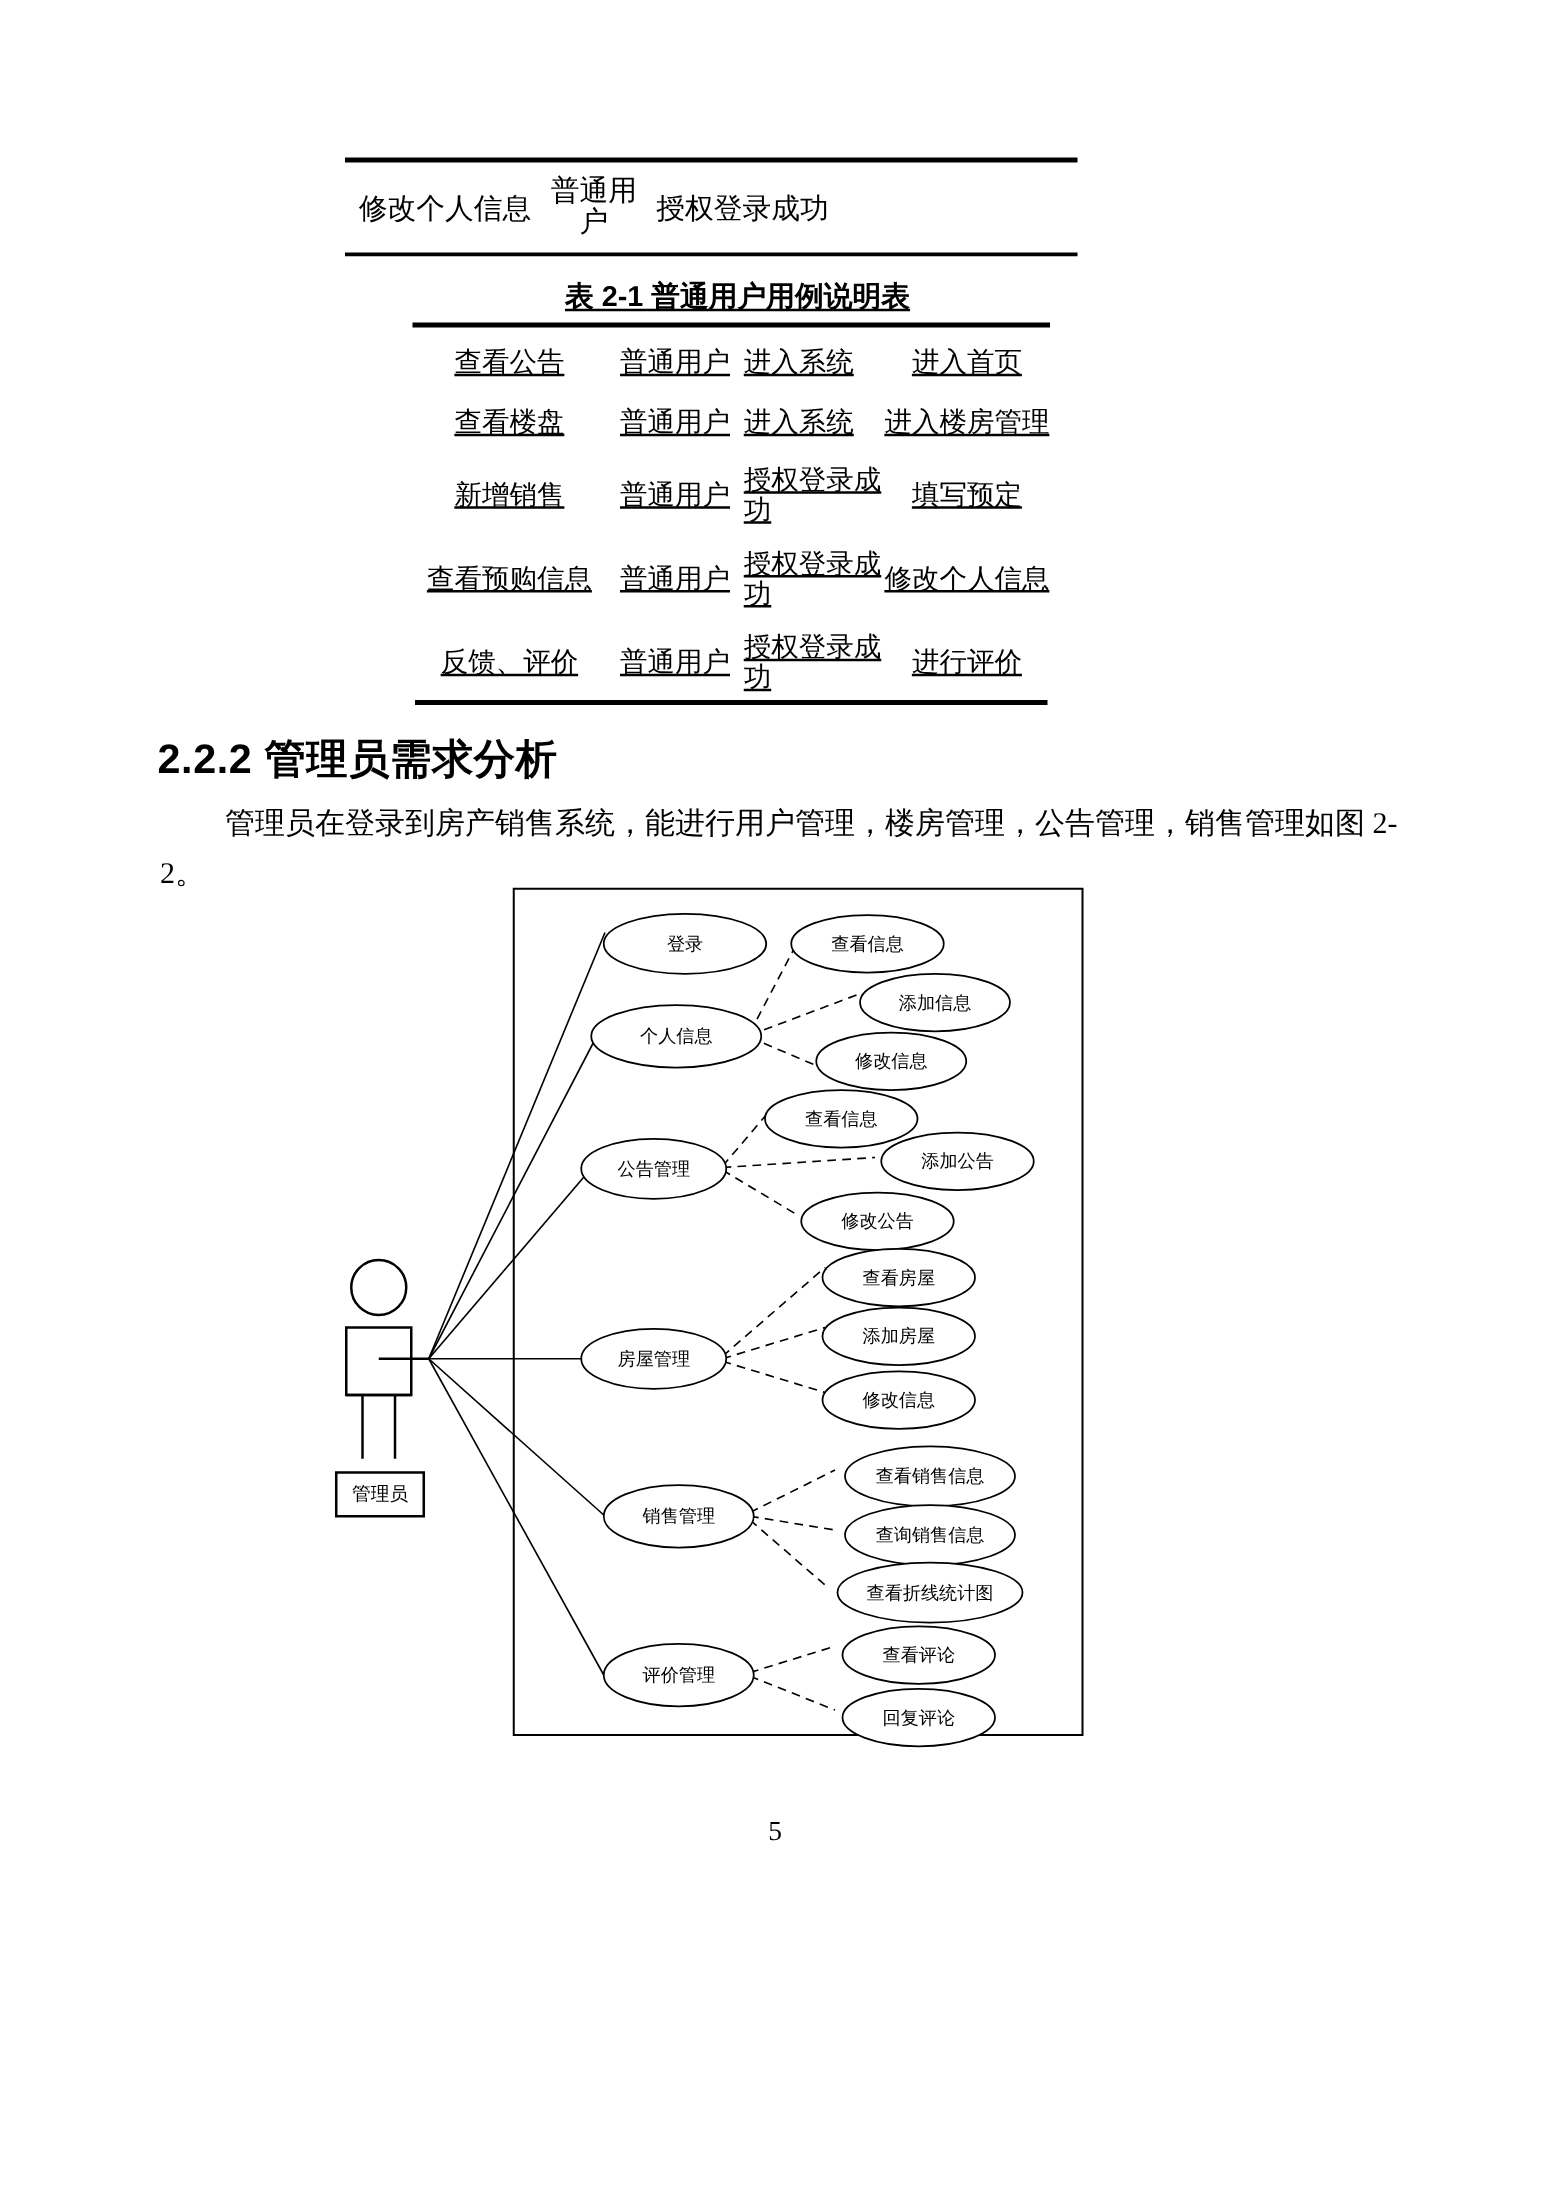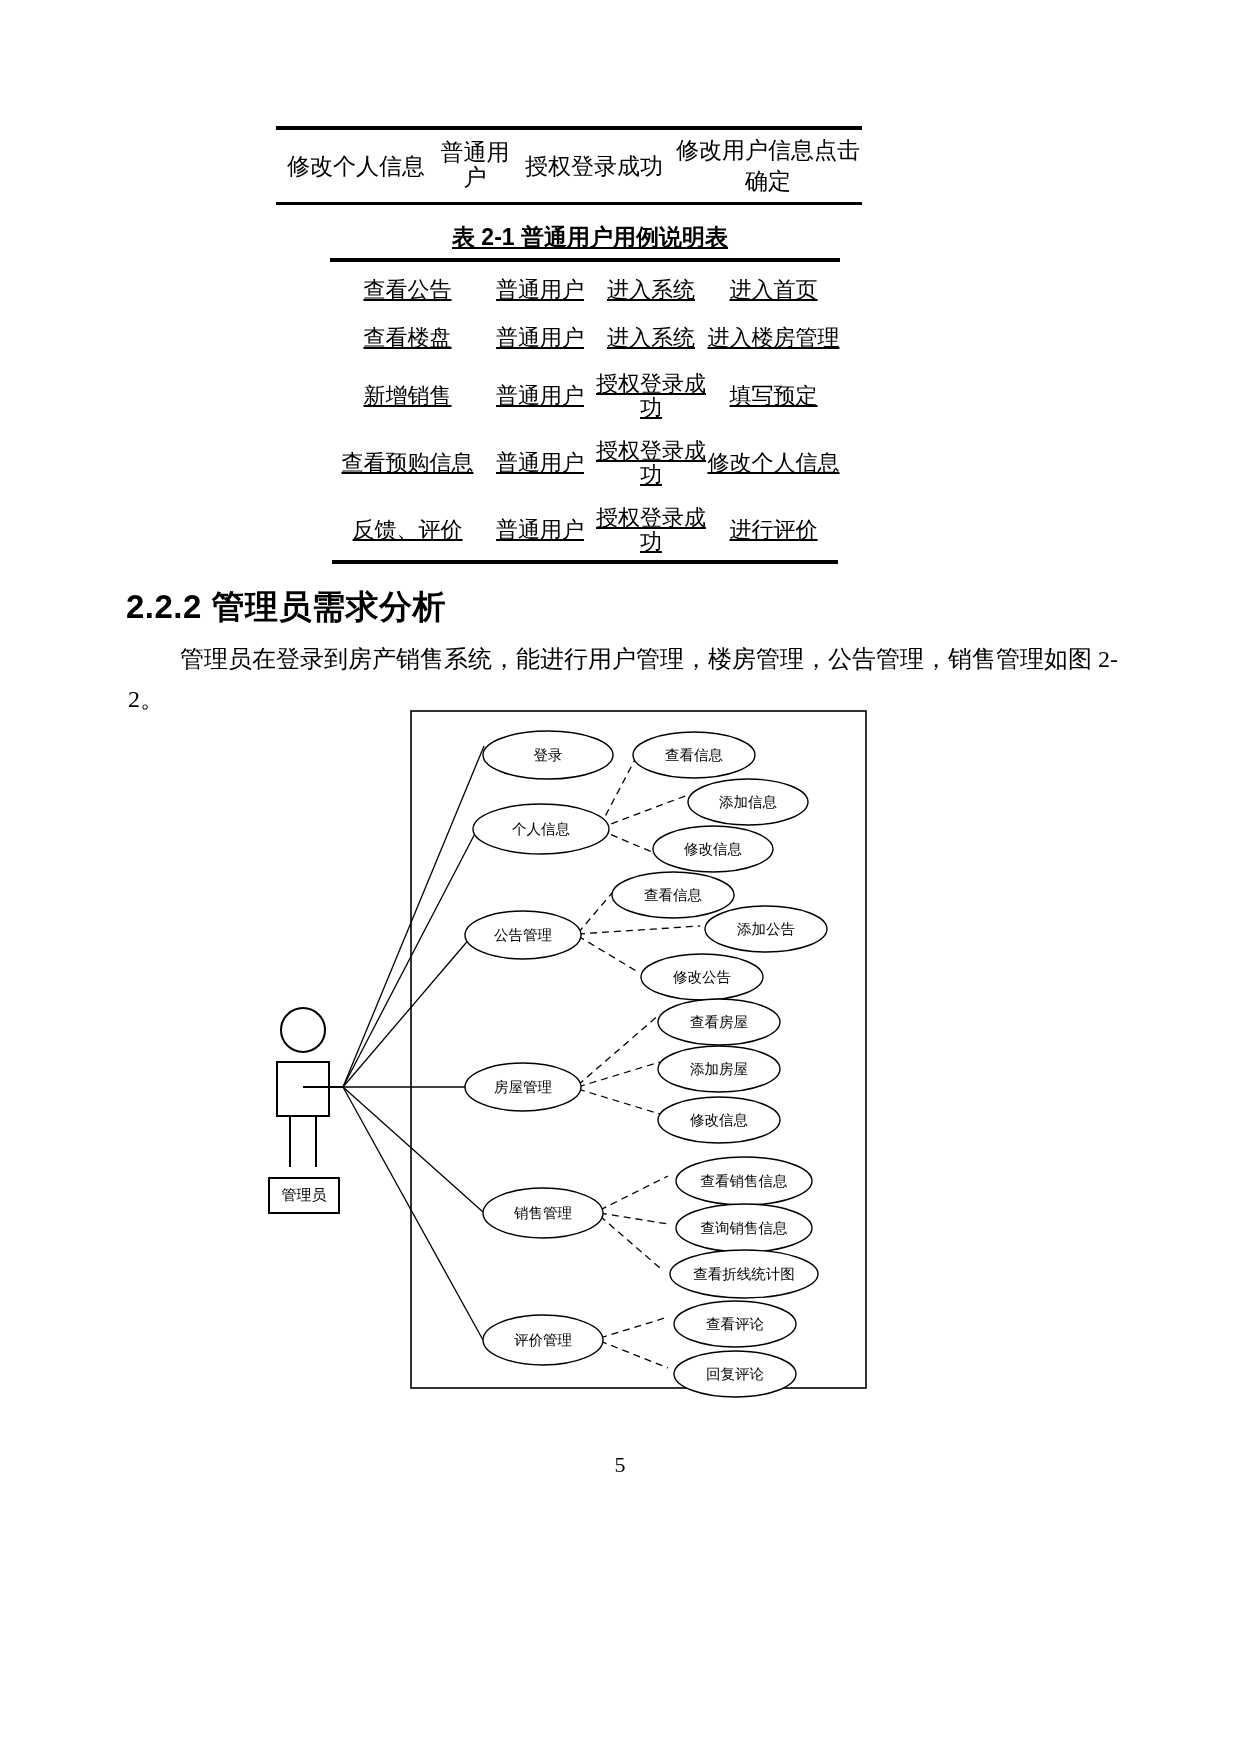--- a/index.html
+++ b/index.html
@@ -67,21 +67,21 @@
   }
   .m-row {
     display: flex;
     align-items: center;
     font-size: 22px;
   }
   .m-row.tall { height: 67px; }
   .m-row.short { height: 48px; }
   .m-c1 { width: 155px; text-align: center; }
   .m-c2 { width: 110px; text-align: center; }
-  .m-c3 { width: 112px; text-align: center; line-height: 1.05; }
+  .m-c3 { width: 112px; line-height: 1.05; }
   .m-c4 { width: 133px; text-align: center; }
   .bottom-rule {
     position: absolute;
     left: 332px;
     top: 560px;
     width: 506px;
     border-top: 4px solid #000;
   }
 
   
@@ -151,21 +151,20 @@
 <body>
 
 <div class="page">
 
   <div class="tbl-cont">
     <div class="rule-thick"></div>
     <div class="cont-row">
       <div class="cont-c1">修改个人信息</div>
       <div class="cont-c2">普通用户</div>
       <div class="cont-c3">授权登录成功</div>
-      <div class="cont-c4">修改用户信息点击确定</div>
     </div>
     <div class="rule-med"></div>
   </div>
 
   <div class="tbl-caption">表 2-1  普通用户用例说明表</div>
 
   <div class="tbl-main">
     <div class="rule-thick" style="margin-bottom:4px;"></div>
 
     <div class="m-row short">

